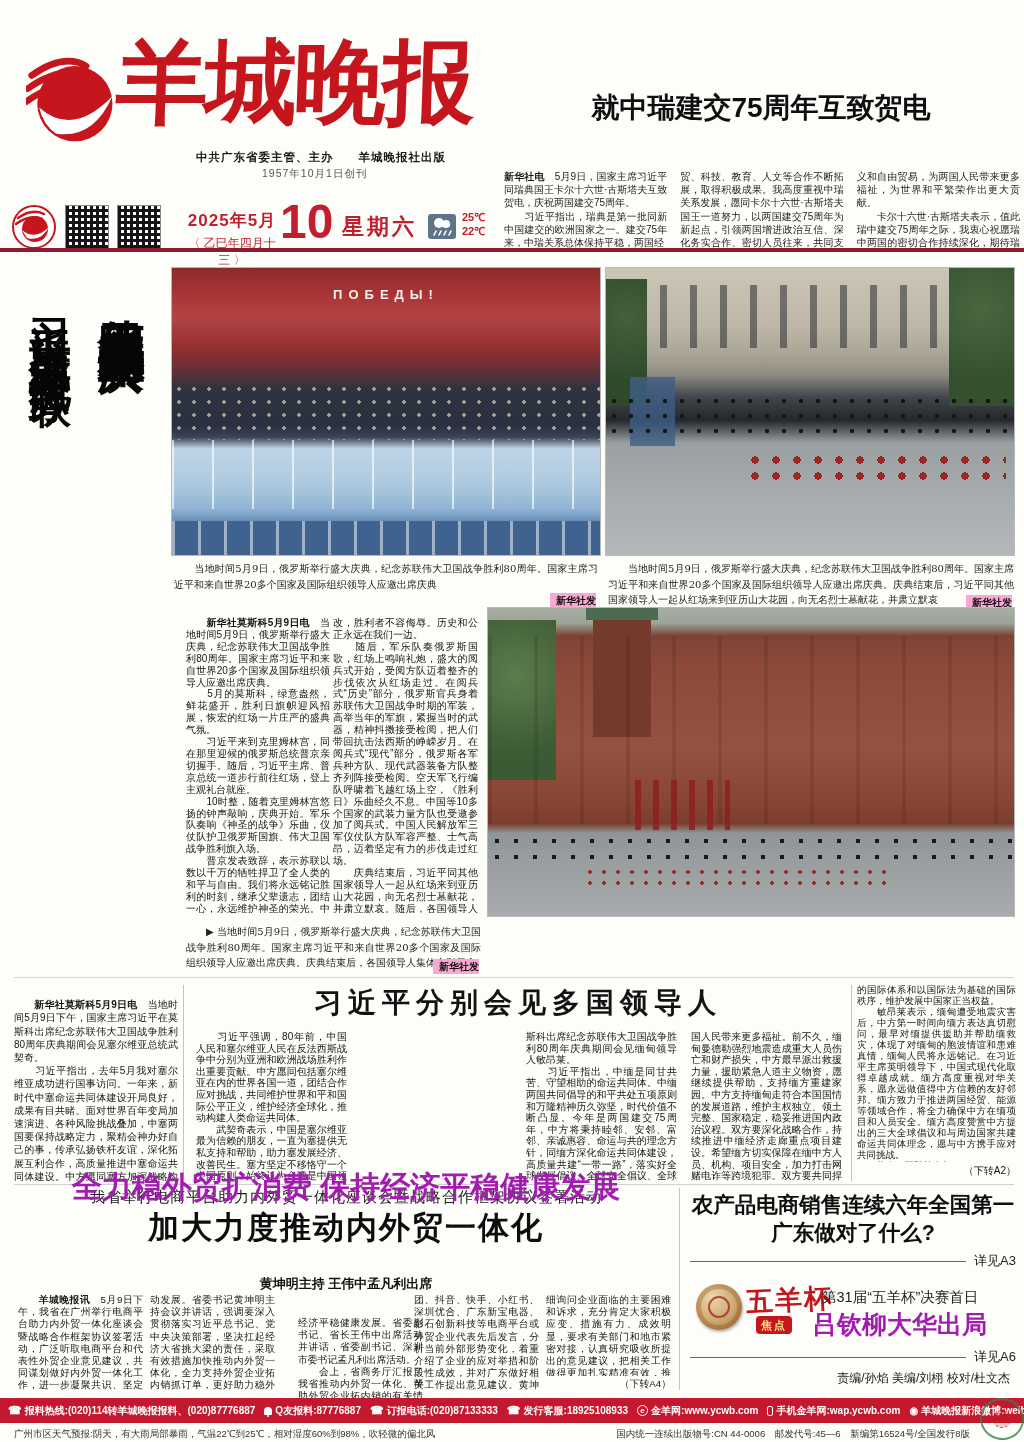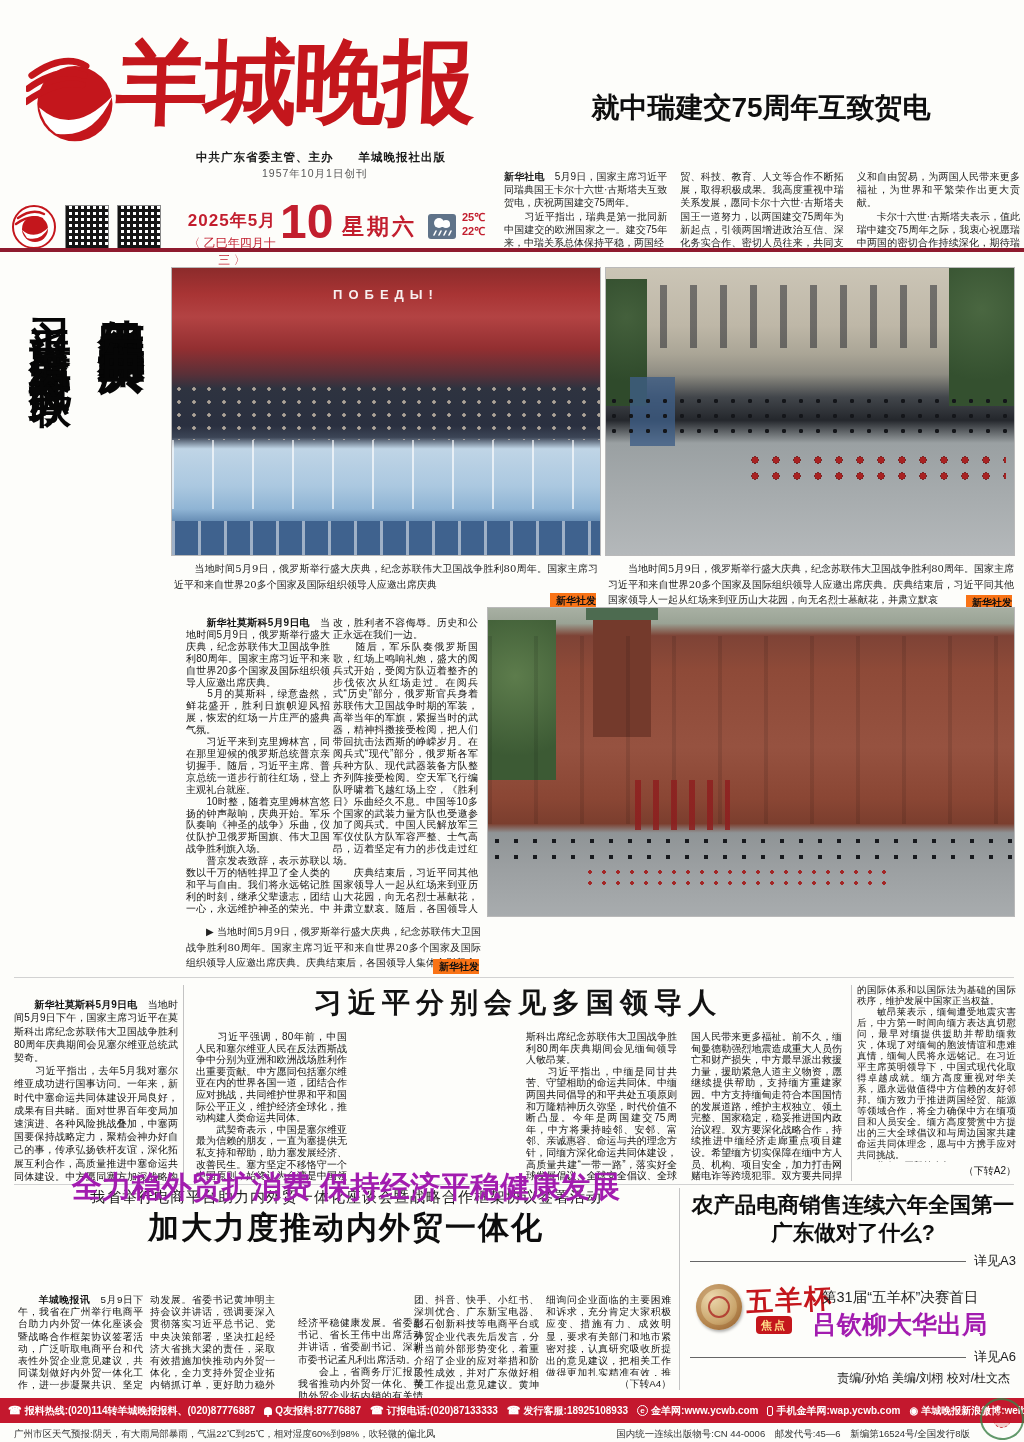--- a/index.html
+++ b/index.html
@@ -82,21 +82,21 @@
   .photo-c .wallshade { position:absolute; left:0; top:9%; width:100%; height:61%;
     background-image:repeating-linear-gradient(90deg,rgba(0,0,0,.10) 0 4px,transparent 4px 46px); }
   .photo-c .flags { position:absolute; left:28%; top:56%; width:18%; height:16%;
     background-image:repeating-linear-gradient(90deg,#8e1f1f 0 6px,transparent 6px 18px); opacity:.85; }
   .photo-c .rowc { position:absolute; left:0; top:73%; width:100%; height:9%;
     background-image:radial-gradient(circle 3.6px at 9px 8px,#17191d 60%,transparent 66%); background-size:19px 16px; }
   .photo-c .flowers { position:absolute; left:18%; top:84%; width:58%; height:6%;
     background-image:radial-gradient(circle 3px at 7px 5px,#a32626 55%,transparent 62%); background-size:14px 11px; }
 
   .caption { font-family:"DejaVu Serif", serif; font-size:10px; line-height:15.5px; color:#222; text-align:justify; }
-  .caption .credit { position:absolute; right:2px; bottom:0; font-weight:bold; font-family:"Liberation Sans",sans-serif; color:#111; background:#f97316; padding-left:6px; }
+  .caption .credit { position:absolute; right:2px; bottom:0; font-weight:bold; font-family:"Liberation Sans",sans-serif; color:#111; background:#f9a8d4; padding-left:6px; }
   .cap-a { left:174px; top:561px; width:424px; height:47px; }
   .cap-b { left:608px; top:561px; width:406px; height:49px; }
   .cap-c { left:186px; top:924px; width:295px; height:50px; }
 
   .art { font-size:10px; line-height:11.9px; text-align:justify; color:#141414; white-space:pre-line; overflow:hidden; }
   .art b { font-weight:bold; white-space:pre-line; }
   .lead-c1 { left:186px; top:617px; width:144px; height:296px; }
   .lead-c2 { left:333px; top:617px; width:145px; height:296px; }
 
   
@@ -275,20 +275,21 @@
   <div class="abs vdiv vdiv-b"></div>
   <div class="abs art mc5">的国际体系和以国际法为基础的国际秩序，维护发展中国家正当权益。
 　　敏昂莱表示，缅甸遭受地震灾害后，中方第一时间向缅方表达真切慰问，最早对缅提供援助并帮助缅救灾，体现了对缅甸的胞波情谊和患难真情，缅甸人民将永远铭记。在习近平主席英明领导下，中国式现代化取得卓越成就。缅方高度重视对华关系，愿永远做值得中方信赖的友好邻邦。缅方致力于推进两国经贸、能源等领域合作，将全力确保中方在缅项目和人员安全。缅方高度赞赏中方提出的三大全球倡议和与周边国家共建命运共同体理念，愿与中方携手应对共同挑战。
 　　蔡奇、王毅等参加。</div>
   <div class="abs meet-cont">（下转A2）</div>
   <div class="abs sep sep2"></div>
 
   <div class="abs trade-kicker">我省举行电商平台助力内外贸一体化座谈会暨战略合作框架协议签署活动</div>
   <div class="abs trade-h1">加大力度推动内外贸一体化</div>
   <div class="abs trade-h2">全力稳外贸扩消费  保持经济平稳健康发展</div>
+  <div class="abs trade-by">黄坤明主持  王伟中孟凡利出席</div>
   <div class="abs art tc tc1"><b>　　羊城晚报讯</b><span>　5月9日下午，我省在广州举行电商平台助力内外贸一体化座谈会暨战略合作框架协议签署活动，广泛听取电商平台和代表性外贸企业意见建议，共同谋划做好内外贸一体化工作，进一步凝聚共识、坚定信心、破解难题、推</span></div>
   <div class="abs art tc tc2">动发展。省委书记黄坤明主持会议并讲话，强调要深入贯彻落实习近平总书记、党中央决策部署，坚决扛起经济大省挑大梁的责任，采取有效措施加快推动内外贸一体化，全力支持外贸企业拓内销抓订单，更好助力稳外贸扩消费，有力支撑全省</div>
   <div class="abs art tc tc3">经济平稳健康发展。省委副书记、省长王伟中出席活动并讲话，省委副书记、深圳市委书记孟凡利出席活动。
 　　会上，省商务厅汇报了我省推动内外贸一体化、帮助外贸企业拓内销的有关情况。唯品会、永辉超市、上海得物、阿里巴巴、腾讯、京东、美</div>
   <div class="abs art tc tc4">团、抖音、快手、小红书、深圳优合、广东新宝电器、影石创新科技等电商平台或外贸企业代表先后发言，分析当前外部形势变化，着重介绍了企业的应对举措和阶段性成效，并对广东做好相关工作提出意见建议。黄坤明认真听取发言，不时插话交流，详</div>
   <div class="abs art tc tc5">细询问企业面临的主要困难和诉求，充分肯定大家积极应变、措施有力、成效明显，要求有关部门和地市紧密对接，认真研究吸收所提出的意见建议，把相关工作做得更加扎实精准有效，推动内外贸相互促进、一体发展。</div>
   <div class="abs trade-cont">（下转A4）</div>
   <div class="abs vdiv vdiv-c"></div>
 
   <div class="abs agri-h1">农产品电商销售连续六年全国第一</div>

